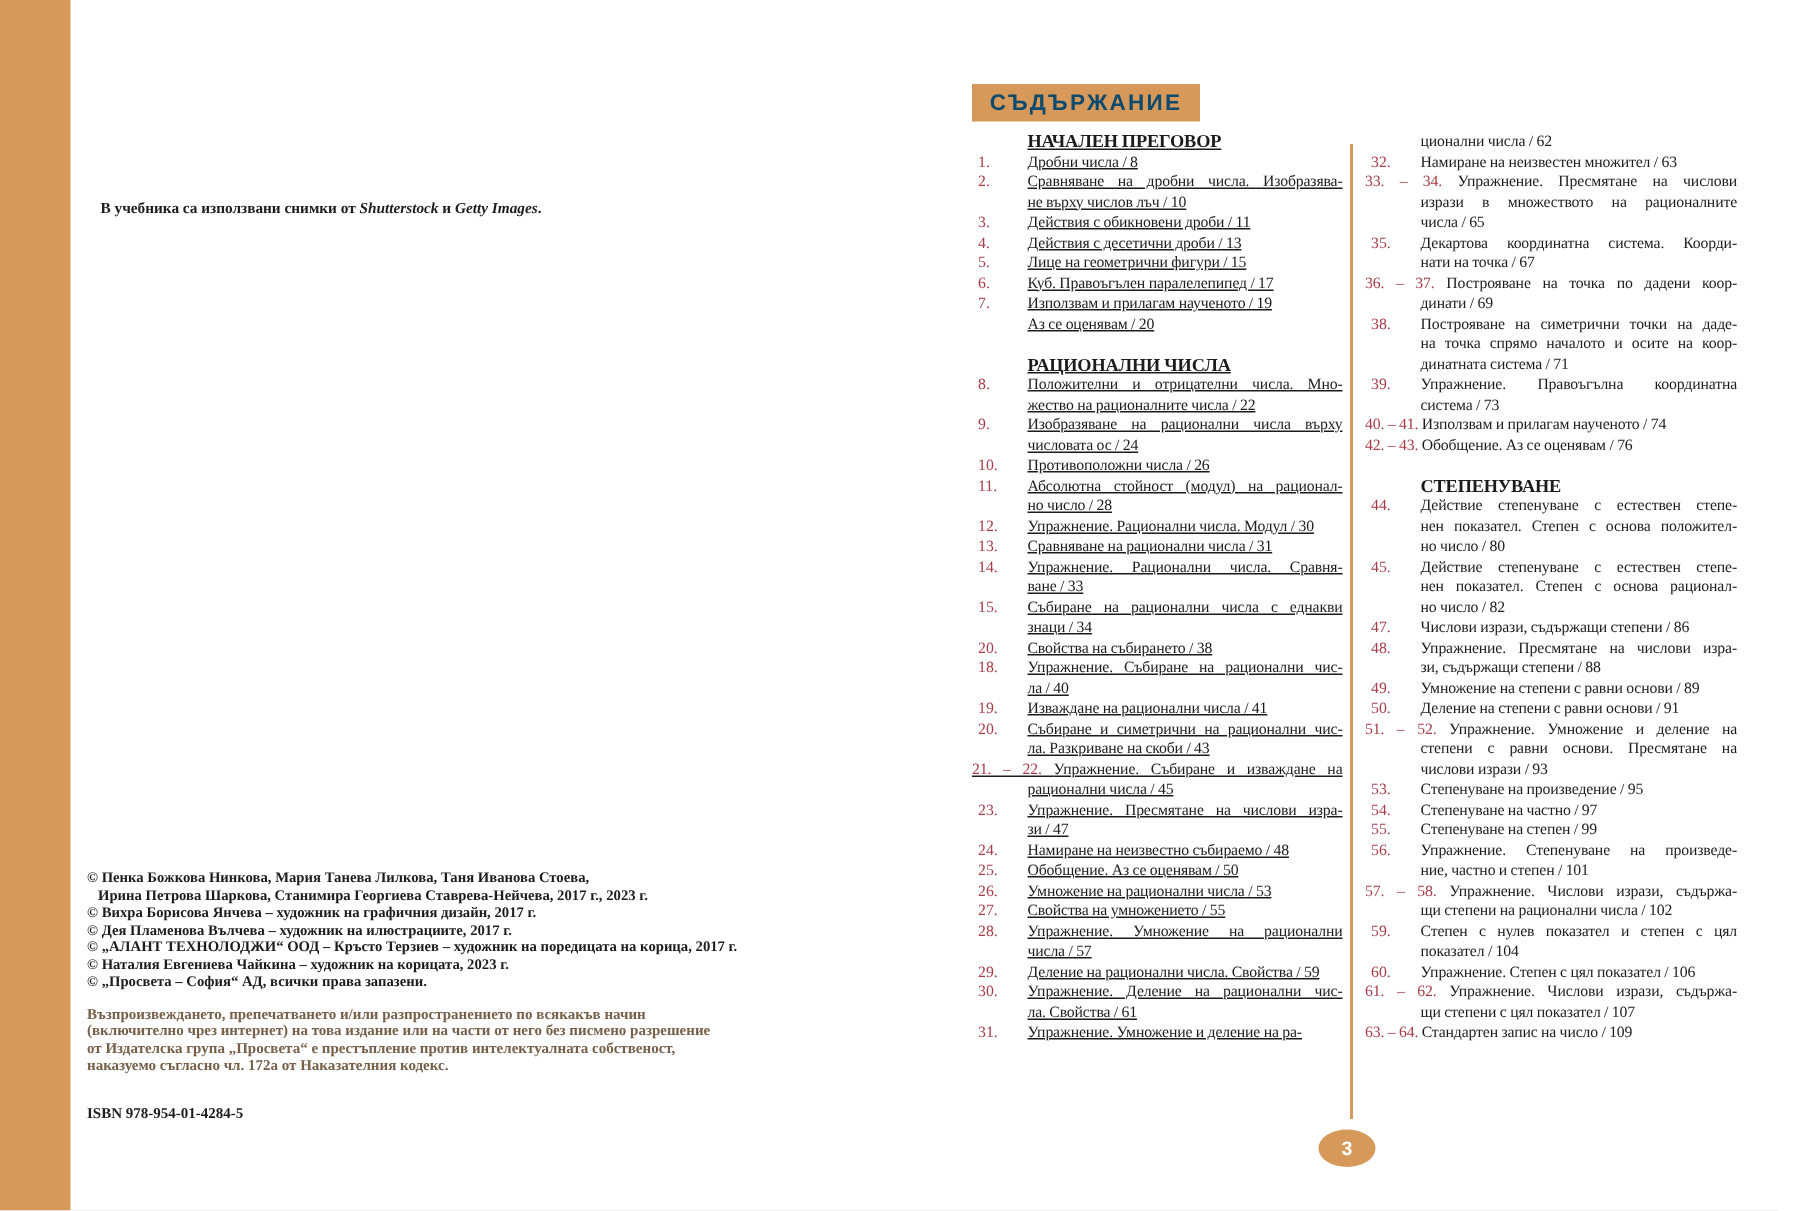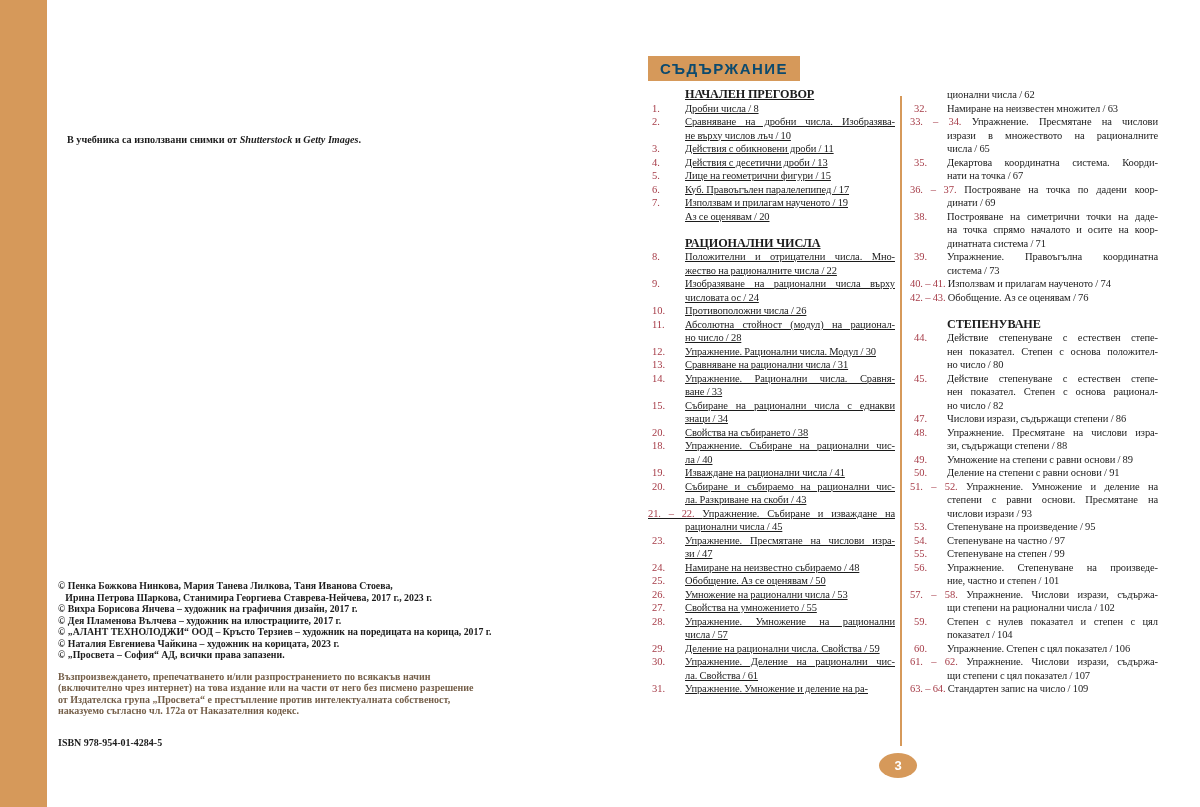--- a/index.html
+++ b/index.html
@@ -196,21 +196,21 @@
           </div>
           <div class="toc-entry item">
             <span class="num">19.</span>
             <div class="txt">
               <div class="ln">Изваждане на рационални числа / 41</div>
             </div>
           </div>
           <div class="toc-entry item">
             <span class="num">20.</span>
             <div class="txt">
-              <div class="ln">Събиране и събираемо на рационални чис-</div>
+              <div class="ln">Събиране и симетрични на рационални чис-</div>
               <div class="ln">ла. Разкриване на скоби / 43</div>
             </div>
           </div>
           <div class="toc-entry range">
             <div class="txt">
               <div class="ln"><span class="num-inline">21. – 22. </span>Упражнение. Събиране и изваждане на</div>
               <div class="ln">рационални числа / 45</div>
             </div>
           </div>
           <div class="toc-entry item">

